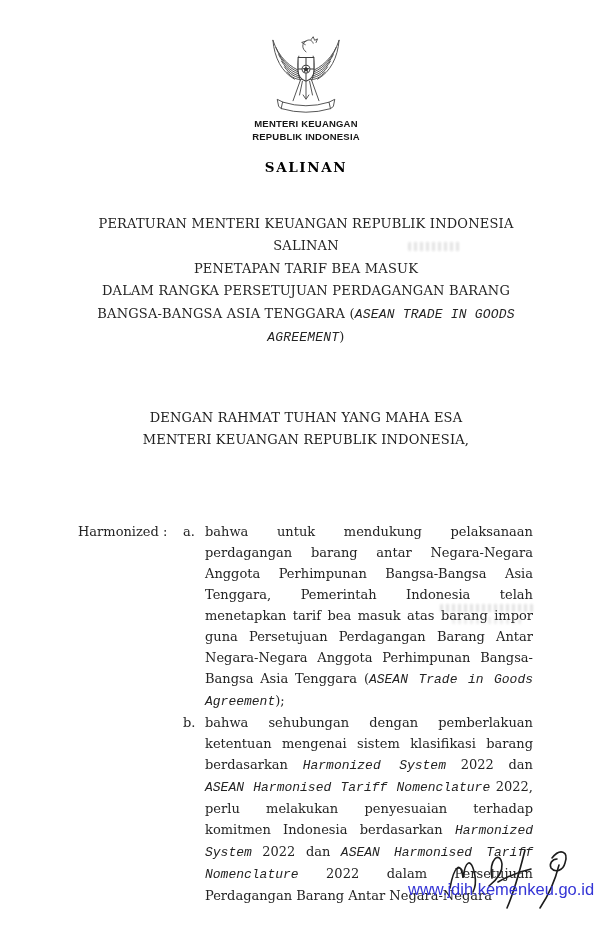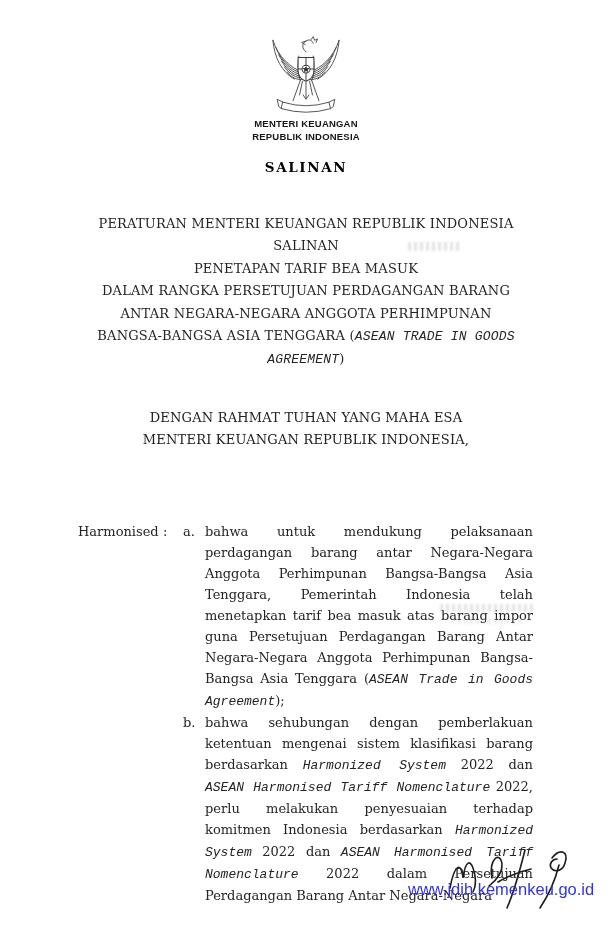--- a/index.html
+++ b/index.html
@@ -133,30 +133,29 @@
     <div>REPUBLIK INDONESIA</div>
   </div>
 
   <div class="centered salinan">SALINAN</div>
 
   <div class="centered title-block">
     <div><span>PERATURAN MENTERI KEUANGAN REPUBLIK INDONESIA</span></div>
     <div><span>SALINAN</span></div>
     <div><span>PENETAPAN TARIF BEA MASUK</span></div>
     <div><span>DALAM RANGKA PERSETUJUAN PERDAGANGAN BARANG</span></div>
-    <div><span>ANTAR NEGARA-NEGARA ANGGOTA PERHIMPUNAN</span></div>
     <div><span>BANGSA-BANGSA ASIA TENGGARA (</span><i>ASEAN TRADE IN GOODS</i></div>
     <div><i>AGREEMENT</i><span>)</span></div>
   </div>
 
   <div class="centered invocation">DENGAN RAHMAT TUHAN YANG MAHA ESA</div>
   <div class="centered issuer">MENTERI KEUANGAN REPUBLIK INDONESIA,</div>
 
   <div class="clause">
-    <div class="clause-label">Harmonised</div>
+    <div class="clause-label">Harmonized</div>
     <div class="clause-colon">:</div>
     <div class="clause-items">
       <div class="clause-item">
         <div class="item-marker">a.</div>
         <div class="item-text"><span>bahwa untuk mendukung pelaksanaan perdagangan barang antar Negara-Negara Anggota Perhimpunan Bangsa-Bangsa Asia Tenggara, Pemerintah Indonesia telah menetapkan tarif bea masuk atas barang impor guna Persetujuan Perdagangan Barang Antar Negara-Negara Anggota Perhimpunan Bangsa-Bangsa Asia Tenggara (</span><i>ASEAN Trade in Goods Agreement</i><span>);</span></div>
       </div>
       <div class="clause-item">
         <div class="item-marker">b.</div>
         <div class="item-text"><span>bahwa sehubungan dengan pemberlakuan ketentuan mengenai sistem klasifikasi barang berdasarkan </span><i>Harmonized System</i><span> 2022 dan </span><i>ASEAN Harmonised Tariff Nomenclature</i><span> 2022, perlu melakukan penyesuaian terhadap komitmen Indonesia berdasarkan </span><i>Harmonized System</i><span> 2022 dan </span><i>ASEAN Harmonised Tariff Nomenclature</i><span> 2022 dalam Persetujuan Perdagangan Barang Antar Negara-Negara</span></div>
       </div>

